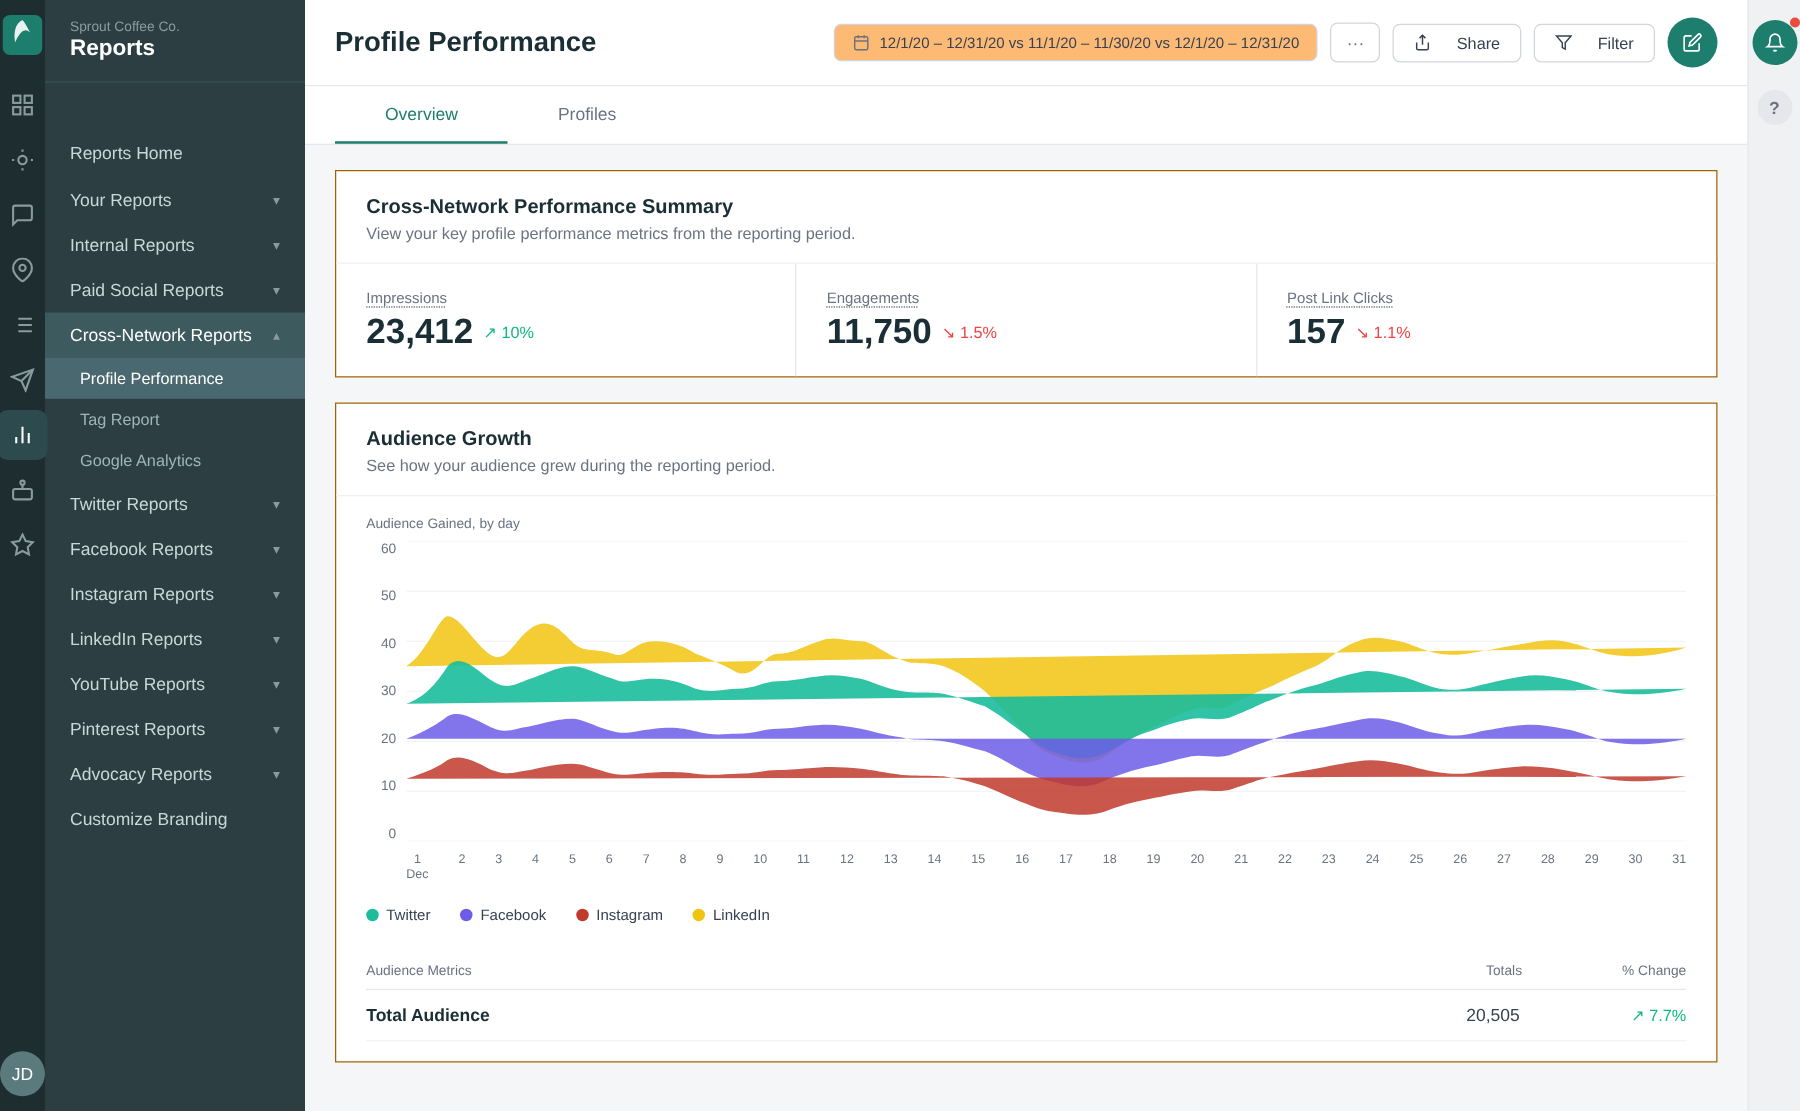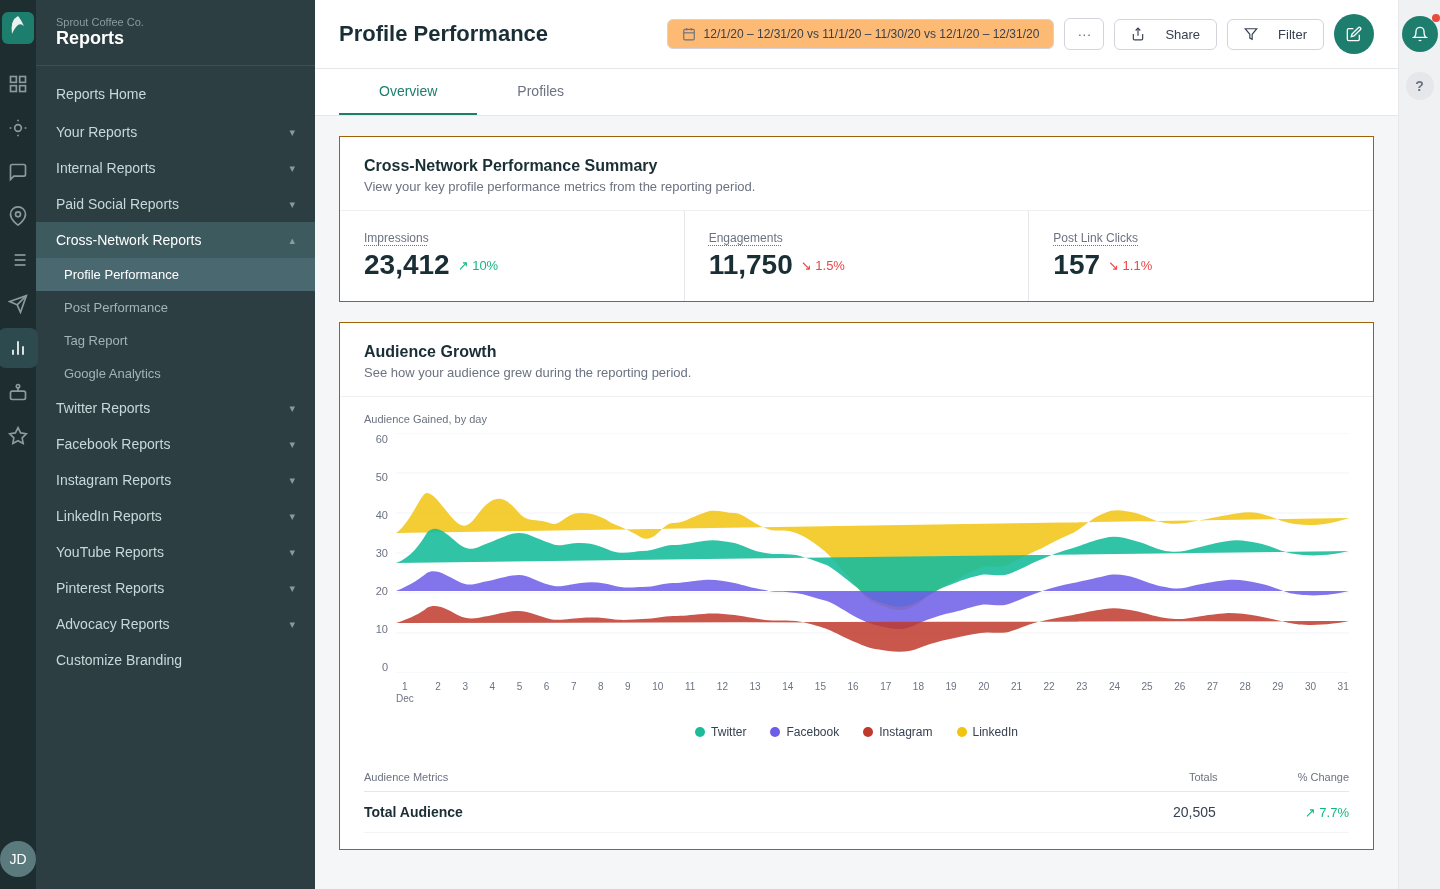--- a/index.html
+++ b/index.html
@@ -46,26 +46,27 @@
       overflow: hidden;
       display: flex;
       align-items: center;
       justify-content: center;
       color: #fff;
       font-size: 14px;
     }
 
     
     .sidebar {
-      width: 279px;
+      width: 208px;
       background: #2c3e42;
       color: #fff;
       display: flex;
       flex-direction: column;
       overflow-y: auto;
+      gap: 28px;
     }
     .sidebar-header {
       padding: 16px 20px;
       border-bottom: 1px solid #3a5055;
     }
     .sidebar-header .company { font-size: 11px; color: #8a9ba0; }
     .sidebar-header .section-title { font-size: 18px; font-weight: 700; color: #fff; }
     .sidebar-nav { flex: 1; padding: 8px 0; }
     .nav-item {
       display: flex;
@@ -235,21 +236,20 @@
     .metric-change.down { color: #ef4444; }
 
     
     .chart-section { padding: 16px 24px 0; }
     .chart-label { font-size: 11px; color: #6b7280; margin-bottom: 8px; }
     .chart-container { position: relative; height: 280px; }
 
     
     .chart-legend {
       display: flex;
-      justify-content: center;
       gap: 24px;
       padding: 12px 0 16px;
     }
     .legend-item {
       display: flex;
       align-items: center;
       gap: 6px;
       font-size: 12px;
       color: #374151;
     }
@@ -376,21 +376,20 @@
     </div>
     <div class="nav-item">
       <span>Paid Social Reports</span>
       <span class="chevron">▾</span>
     </div>
     <div class="nav-item active">
       <span>Cross-Network Reports</span>
       <span class="chevron">▴</span>
     </div>
     <div class="nav-sub-item active">Profile Performance</div>
-    <div class="nav-sub-item">Post Performance</div>
     <div class="nav-sub-item">Tag Report</div>
     <div class="nav-sub-item">Google Analytics</div>
 
     <div class="nav-item">
       <span>Twitter Reports</span>
       <span class="chevron">▾</span>
     </div>
     <div class="nav-item">
       <span>Facebook Reports</span>
       <span class="chevron">▾</span>

